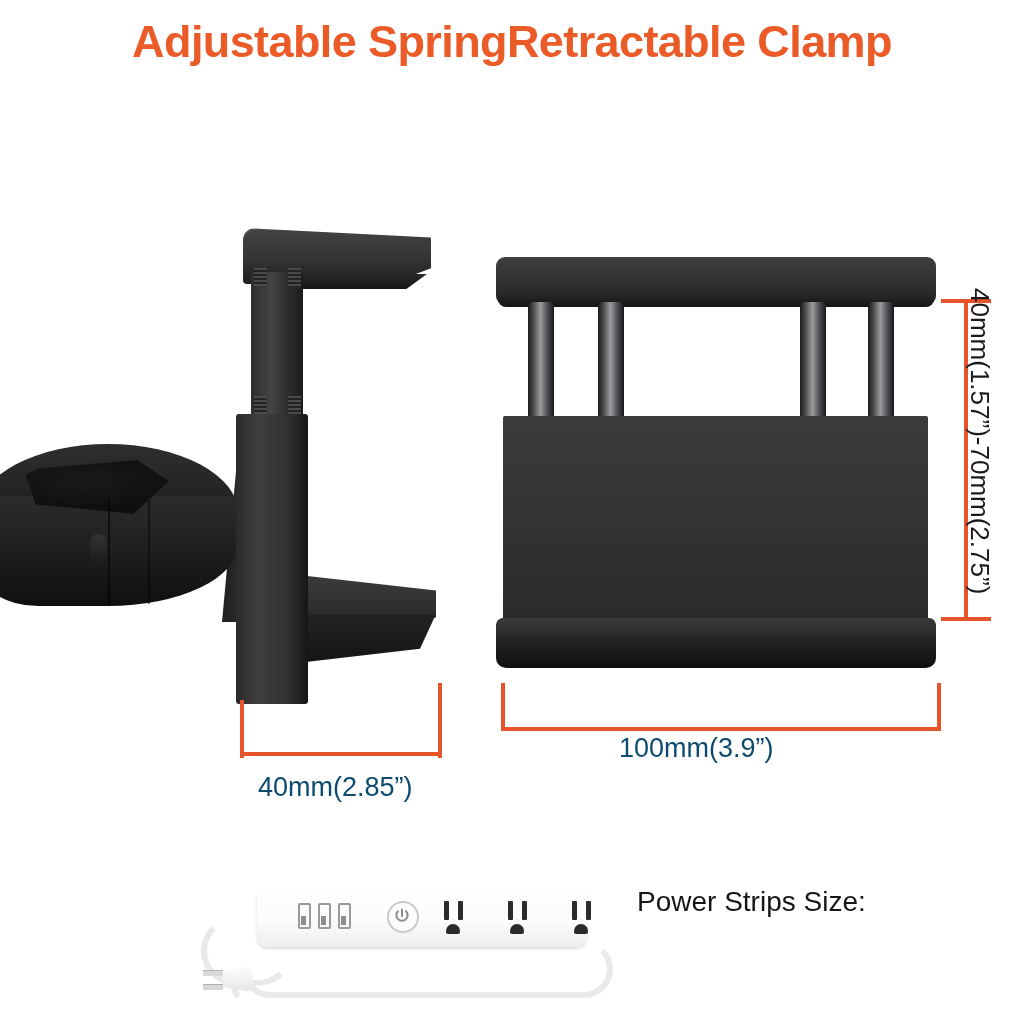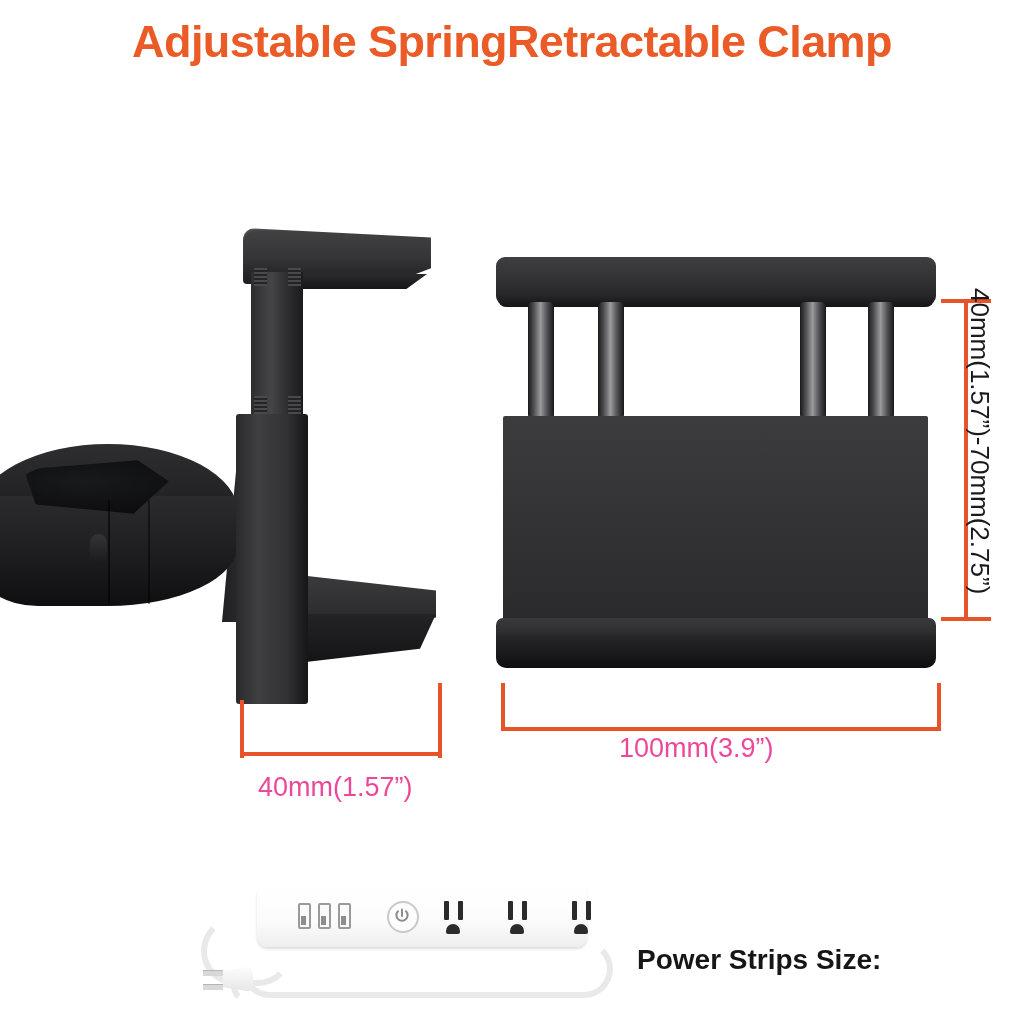--- a/index.html
+++ b/index.html
@@ -190,21 +190,21 @@
     border-radius: 5px;
     background: linear-gradient(90deg, #1a1a1c 0%, #4e4e50 22%, #9b9b9d 48%, #55555a 72%, #171719 100%);
   }
 
   
   .dim-line { position: absolute; background: #e8542a; }
   .dim-h { height: 4px; }
   .dim-v { width: 4px; }
   .dim-label {
     position: absolute;
-    color: #ec4899;
+    color: #0c4a6e;
     font-size: 27px;
     white-space: nowrap;
   }
   .dim-label-vert {
     position: absolute;
     color: #1a1a1a;
     font-size: 26px;
     white-space: nowrap;
     transform-origin: left top;
     transform: rotate(90deg);
@@ -321,21 +321,21 @@
   </div>
 
   <div class="dim-line dim-h" style="left:941px; top:299px; width:50px;"></div>
   <div class="dim-line dim-v" style="left:964px; top:299px; height:322px;"></div>
   <div class="dim-line dim-h" style="left:941px; top:617px; width:50px;"></div>
   <div class="dim-label-vert" style="left:995px; top:288px;">40mm(1.57”)-70mm(2.75”)</div>
 
   <div class="dim-line dim-v" style="left:240px; top:700px; height:58px;"></div>
   <div class="dim-line dim-v" style="left:438px; top:683px; height:75px;"></div>
   <div class="dim-line dim-h" style="left:240px; top:752px; width:202px;"></div>
-  <div class="dim-label" style="left:258px; top:772px;">40mm(1.57”)</div>
+  <div class="dim-label" style="left:258px; top:772px;">40mm(2.85”)</div>
 
   <div class="dim-line dim-v" style="left:501px; top:683px; height:48px;"></div>
   <div class="dim-line dim-v" style="left:937px; top:683px; height:48px;"></div>
   <div class="dim-line dim-h" style="left:501px; top:727px; width:440px;"></div>
   <div class="dim-label" style="left:619px; top:733px;">100mm(3.9”)</div>
 
   <div id="strip-view">
 
     <div class="ps-cord" style="left:6px; top:36px; width:80px; height:58px;
          border-right-color:transparent; border-top-color:transparent;"></div>
@@ -371,15 +371,15 @@
       <span class="slot" style="left:25px;"></span>
       <span class="ground"></span>
     </div>
     <div class="outlet" style="left:366px; top:21px;">
       <span class="slot" style="left:11px;"></span>
       <span class="slot" style="left:25px;"></span>
       <span class="ground"></span>
     </div>
   </div>
 
-  <div class="caption" style="left:637px; top:944px; font-weight:bold;">Power Strips Size:</div>
+  <div class="caption" style="left:637px; top:886px; font-weight:normal;">Power Strips Size:</div>
 
 </div>
 
 </body></html>

